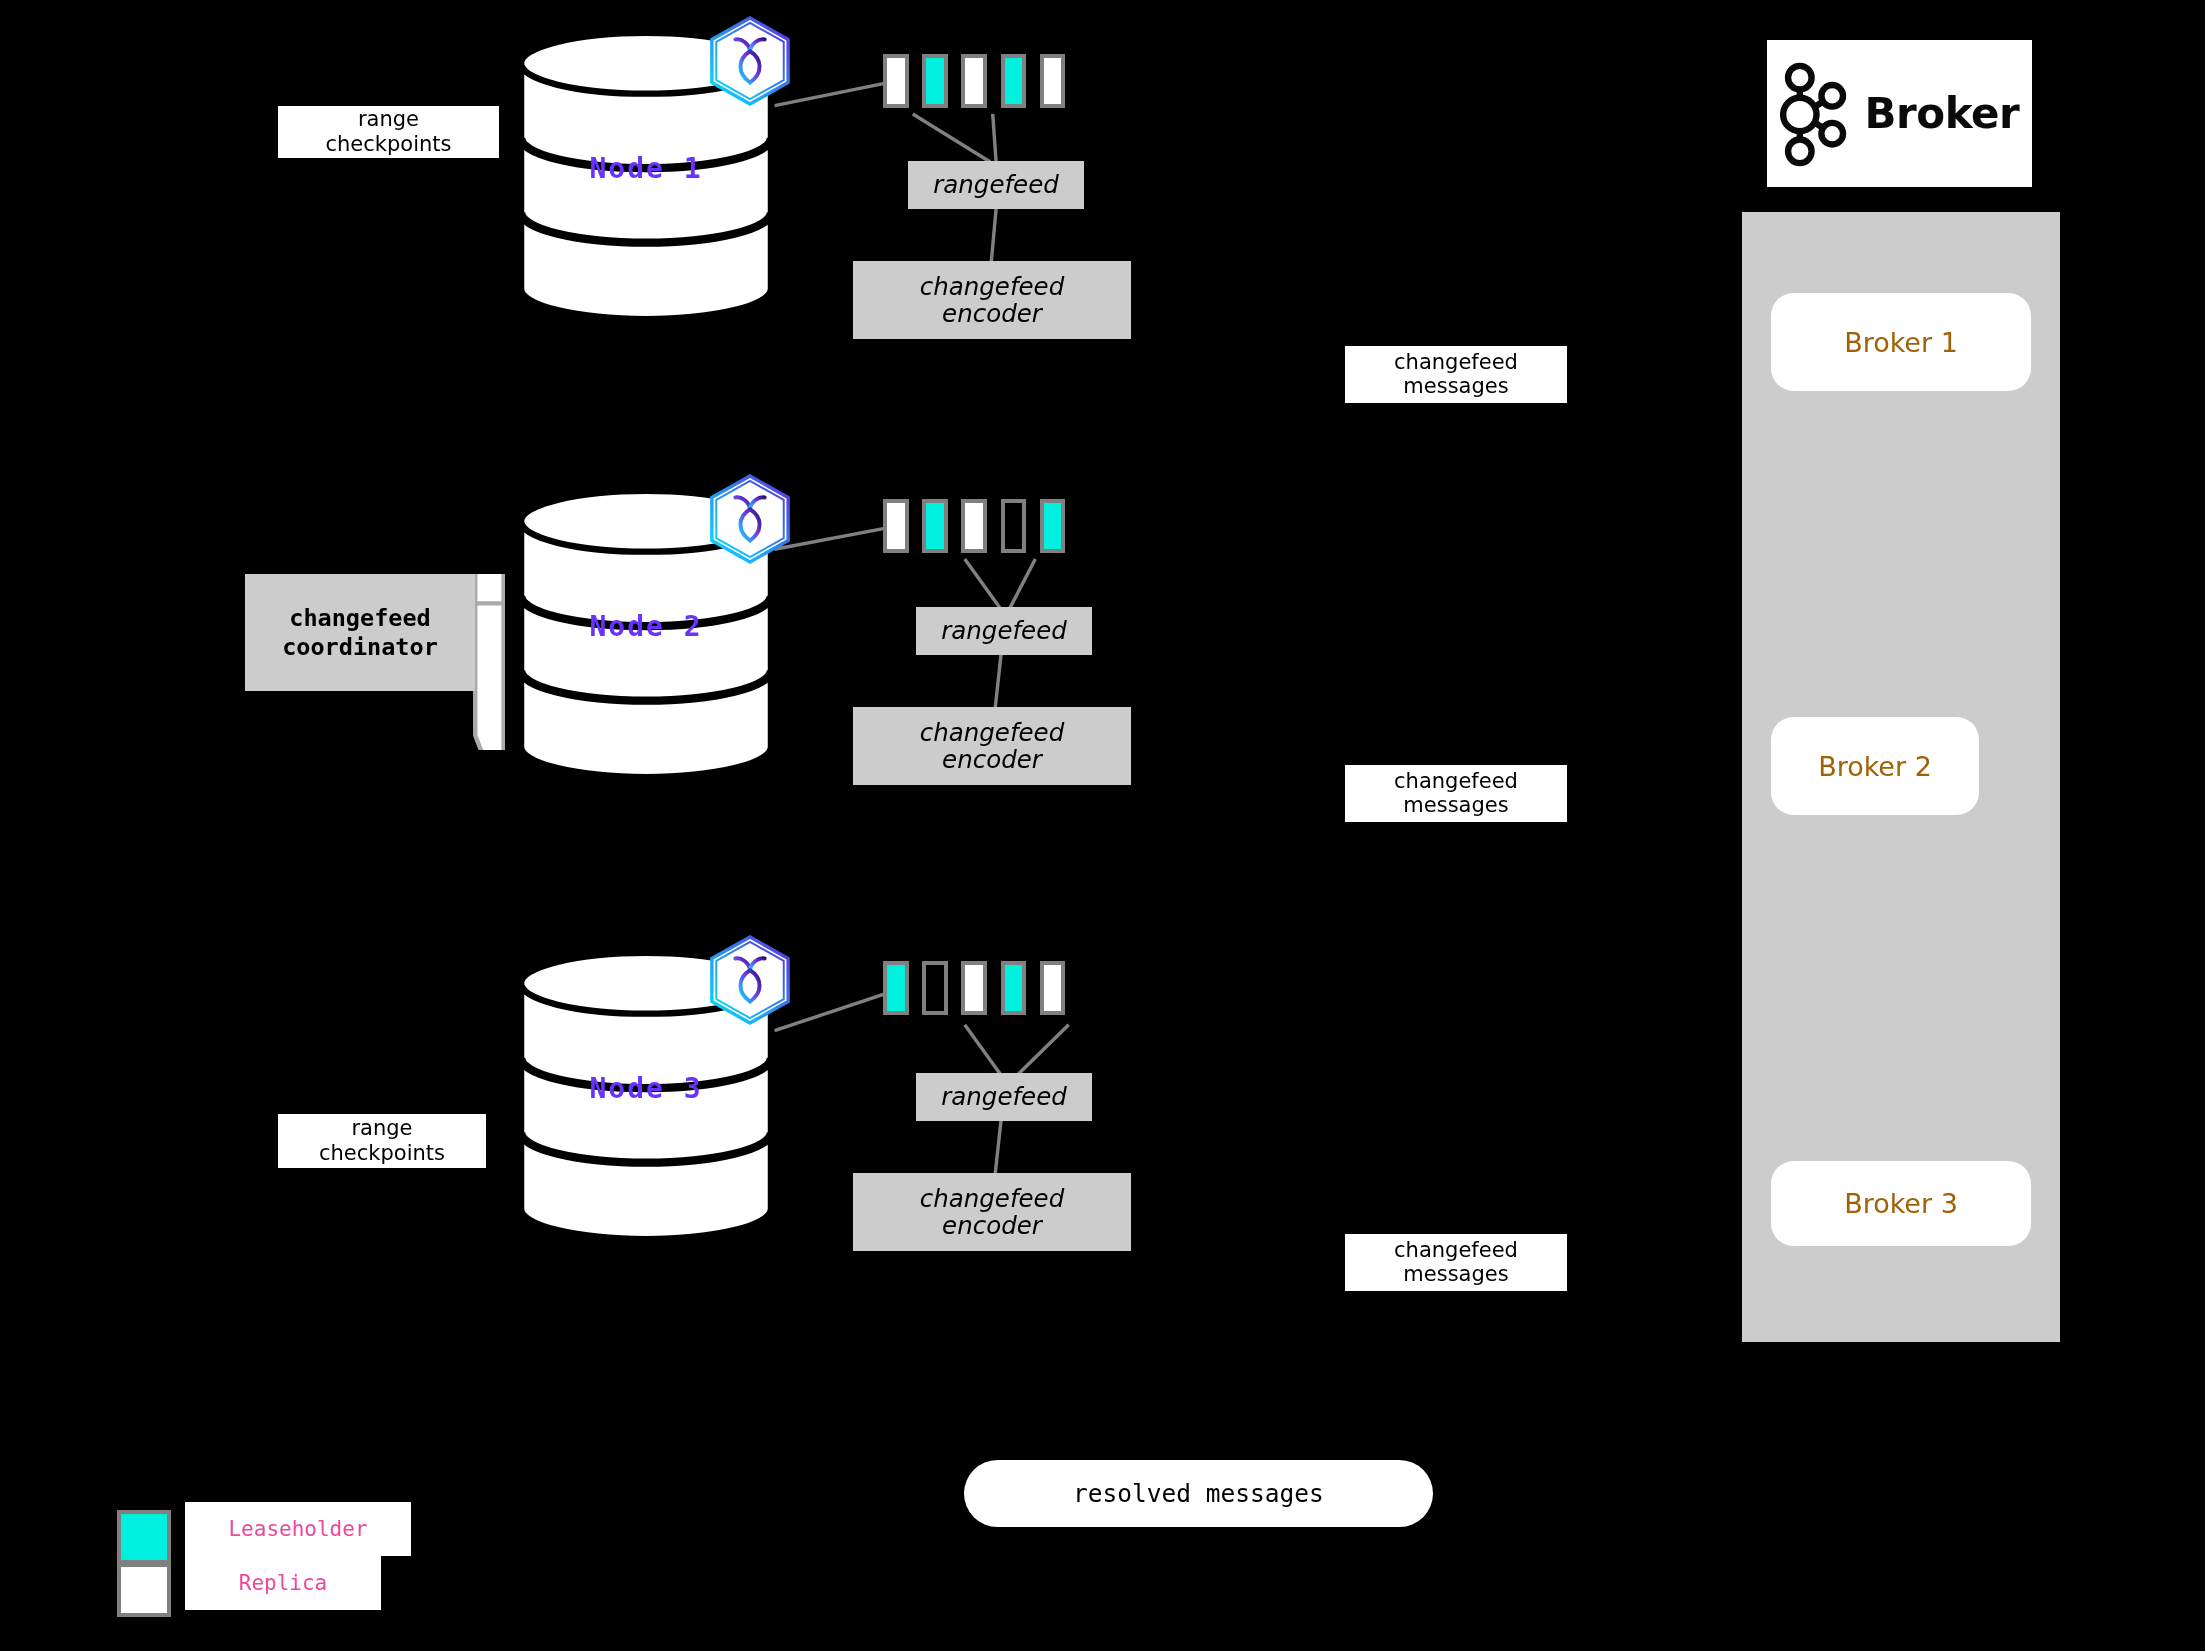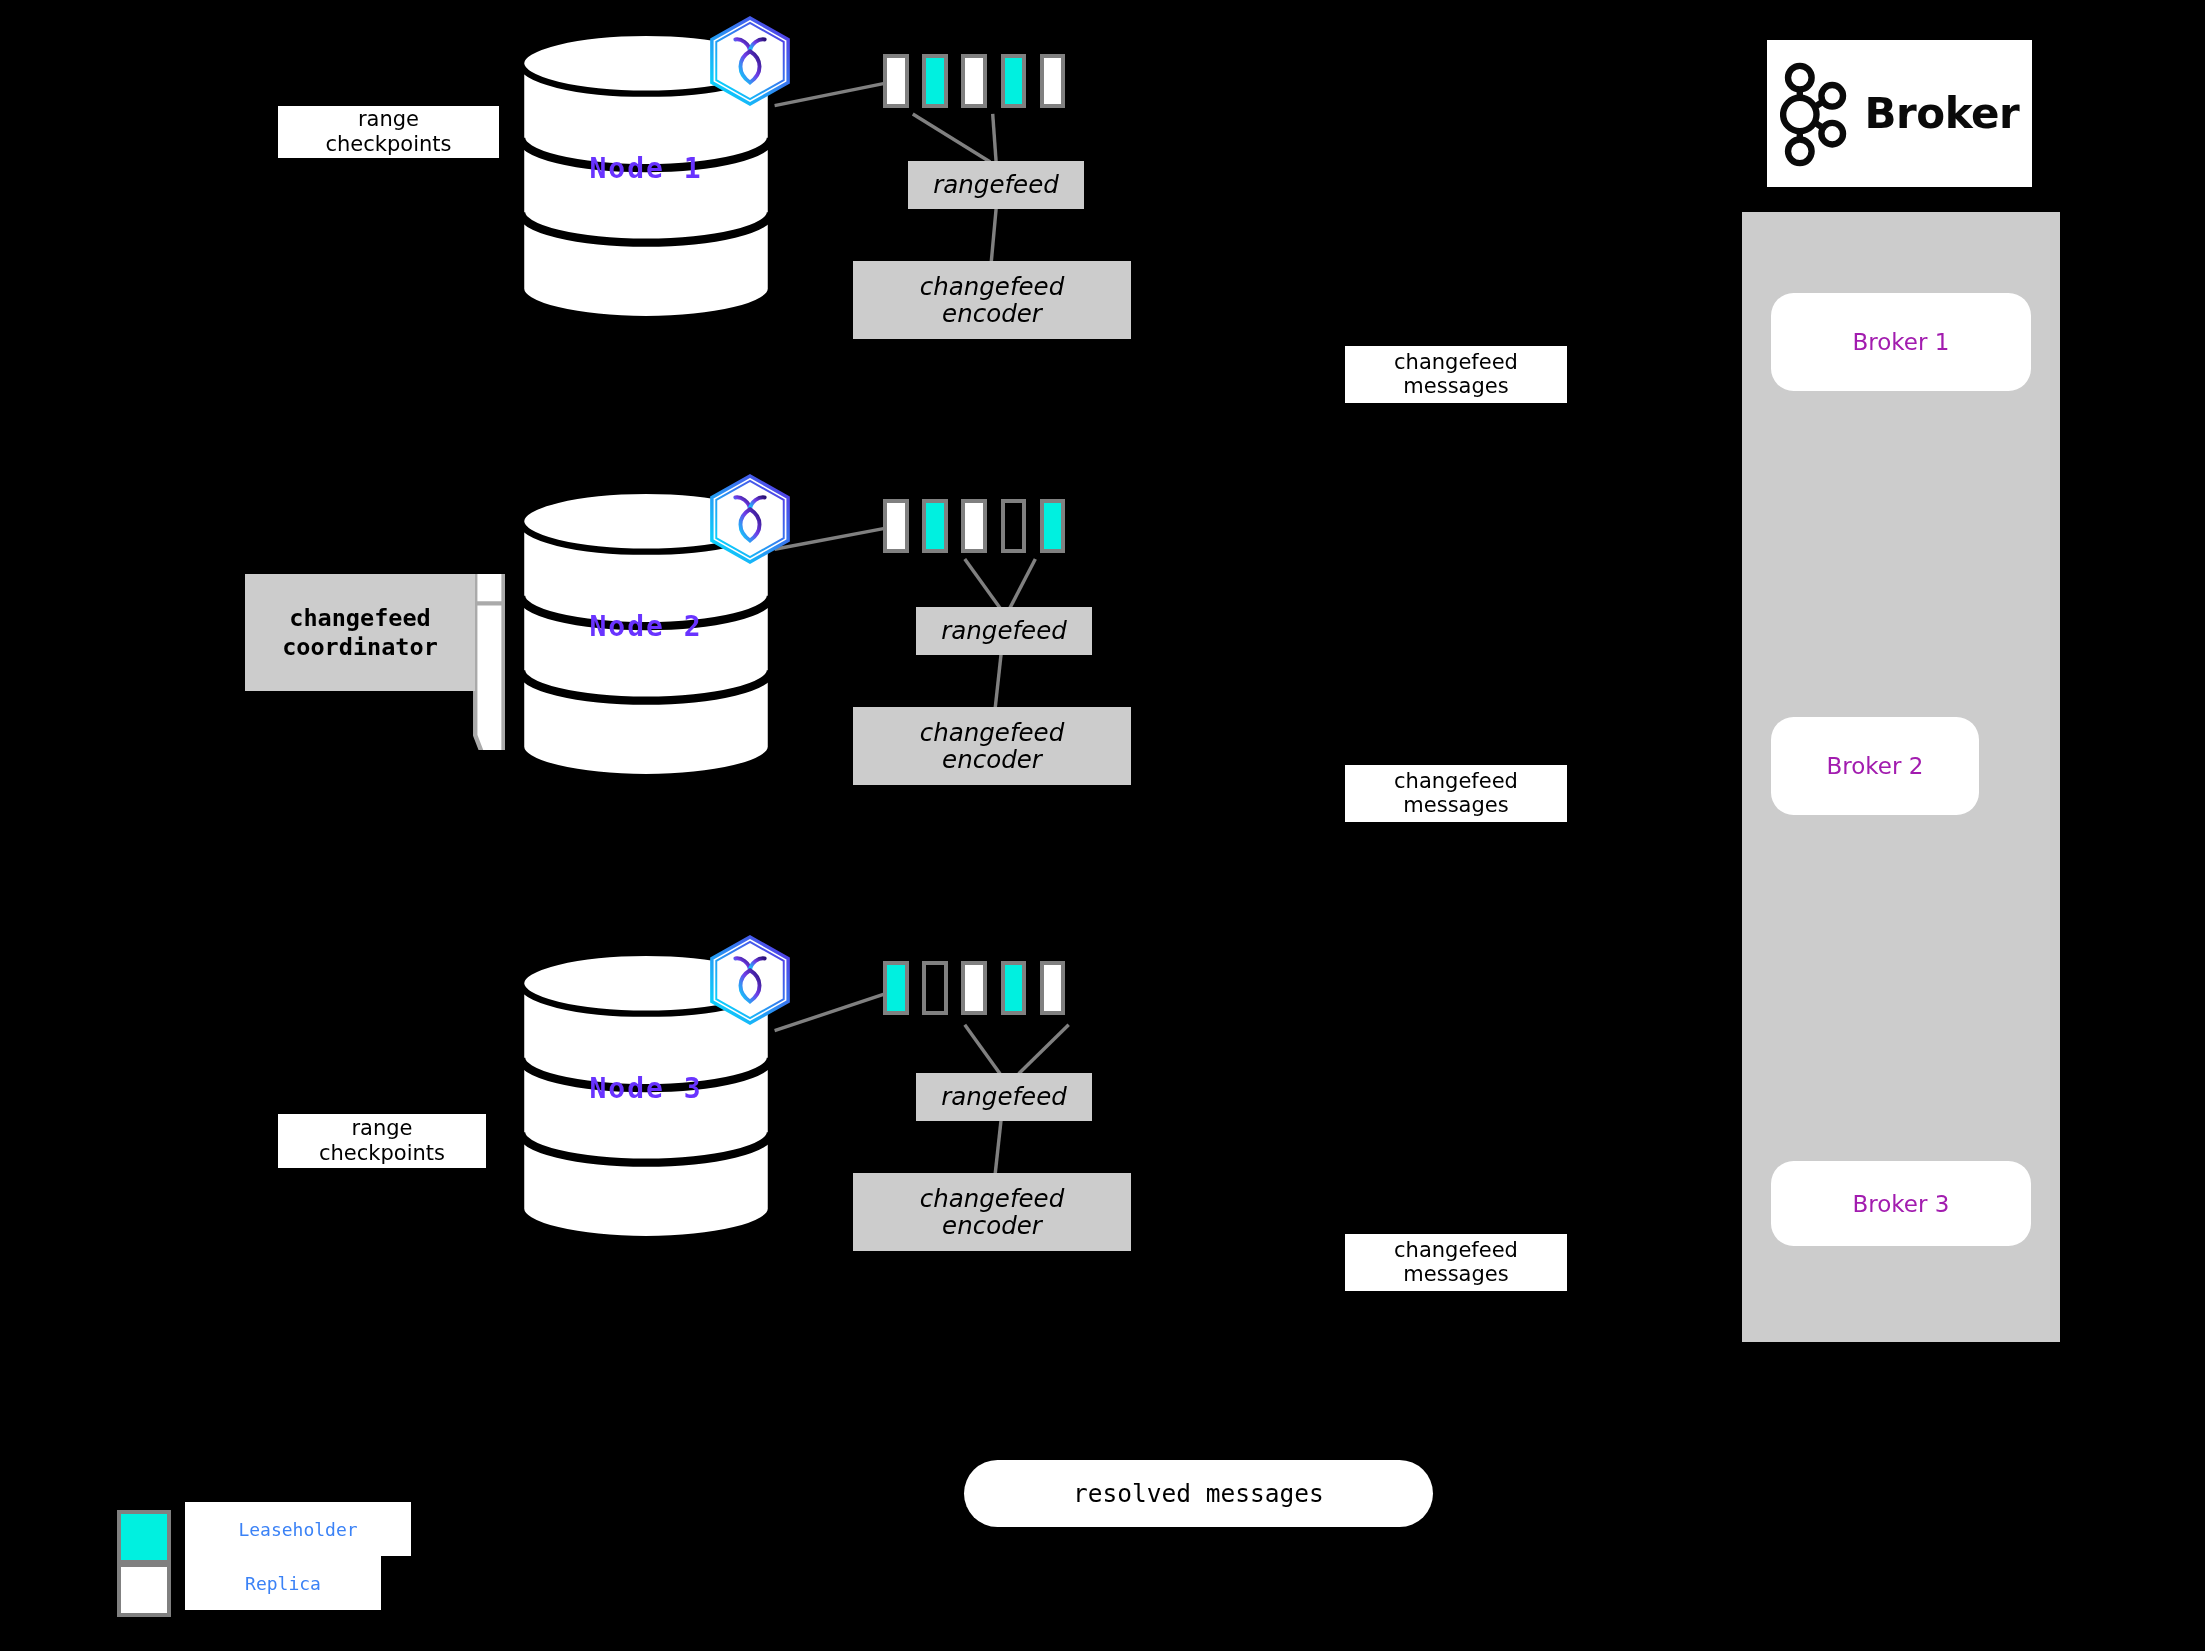--- a/index.html
+++ b/index.html
@@ -131,23 +131,23 @@
     position: absolute;
     background: #CCCCCC;
   }
   .broker {
     position: absolute;
     background: #FFFFFF;
     border-radius: 22.6px;
     display: flex;
     align-items: center;
     justify-content: center;
-    color: #a21caf;
-    font-family: "DejaVu Sans", sans-serif;
-    font-size: 23px;
+    color: #a16207;
+    font-family: "DejaVu Sans", sans-serif;
+    font-size: 27px;
   }
 
   
   .pill {
     position: absolute;
     background: #FFFFFF;
     border-radius: 490px;
     display: flex;
     align-items: center;
     justify-content: center;
@@ -160,23 +160,23 @@
   .legend-swatch {
     position: absolute;
     width: 54px;
     height: 54px;
     border: 4.4px solid #808080;
     box-sizing: border-box;
   }
   .legend-label {
     position: absolute;
     background: #FFFFFF;
-    color: #3b82f6;
+    color: #ec4899;
     font-family: "DejaVu Sans Mono", monospace;
-    font-size: 18px;
+    font-size: 21px;
     display: flex;
     align-items: center;
     justify-content: center;
   }
 
   
   .lines { position: absolute; left: 0; top: 0; pointer-events: none; }
 </style>
 </head>
 <body>

